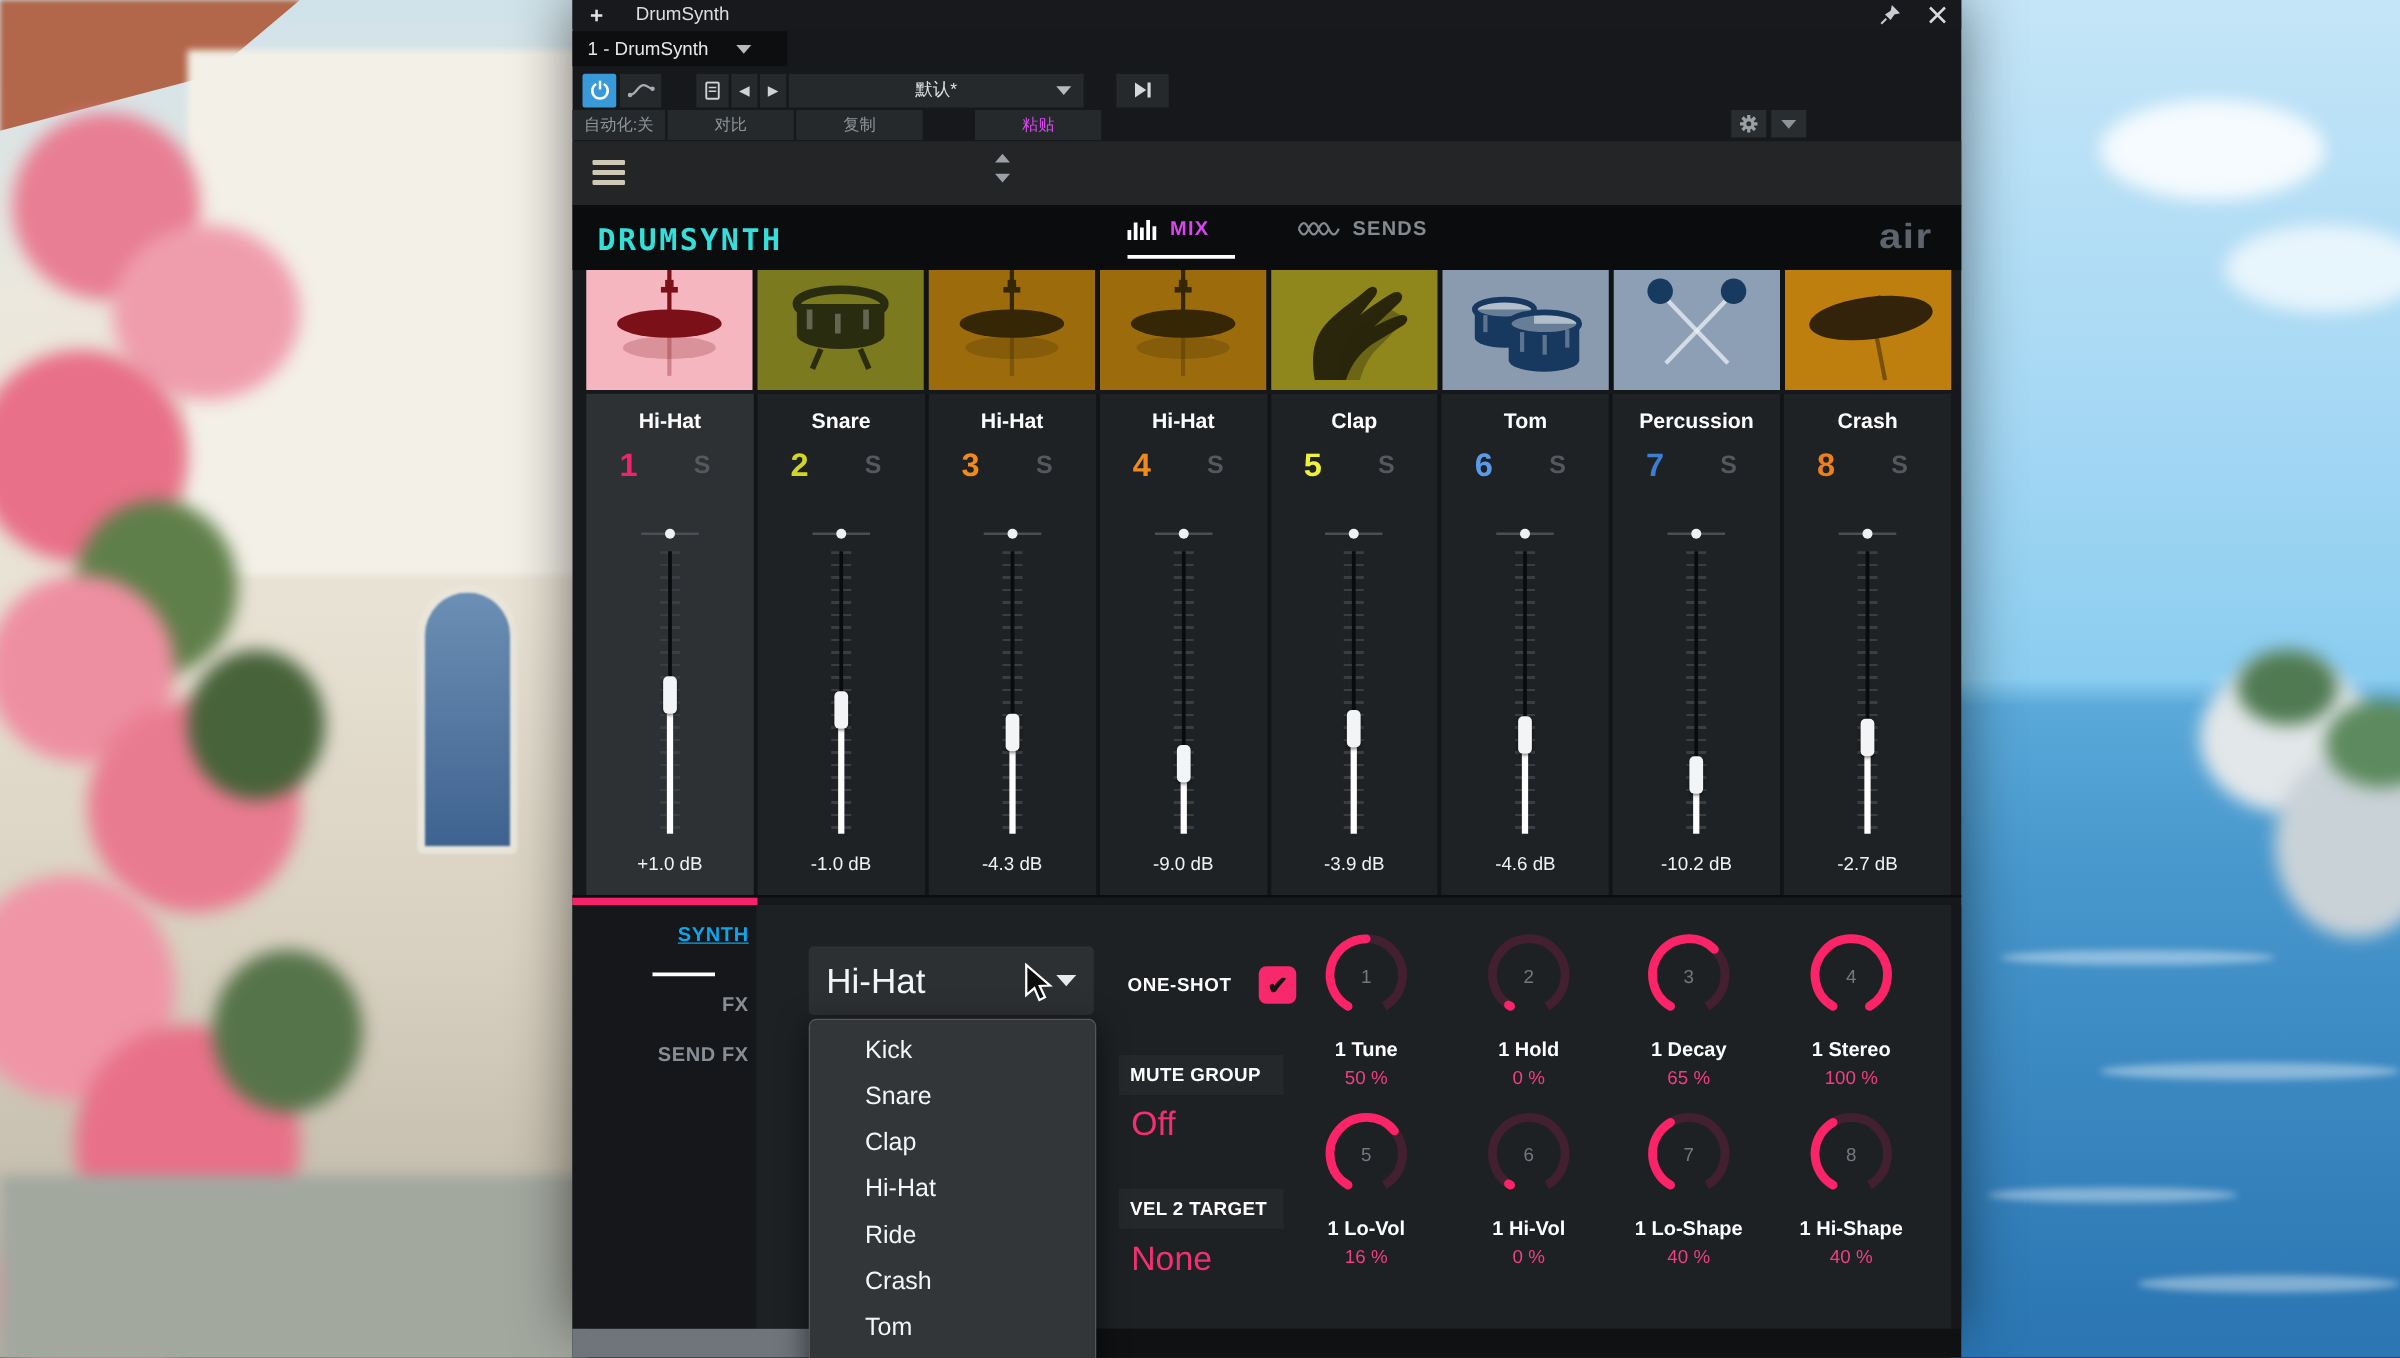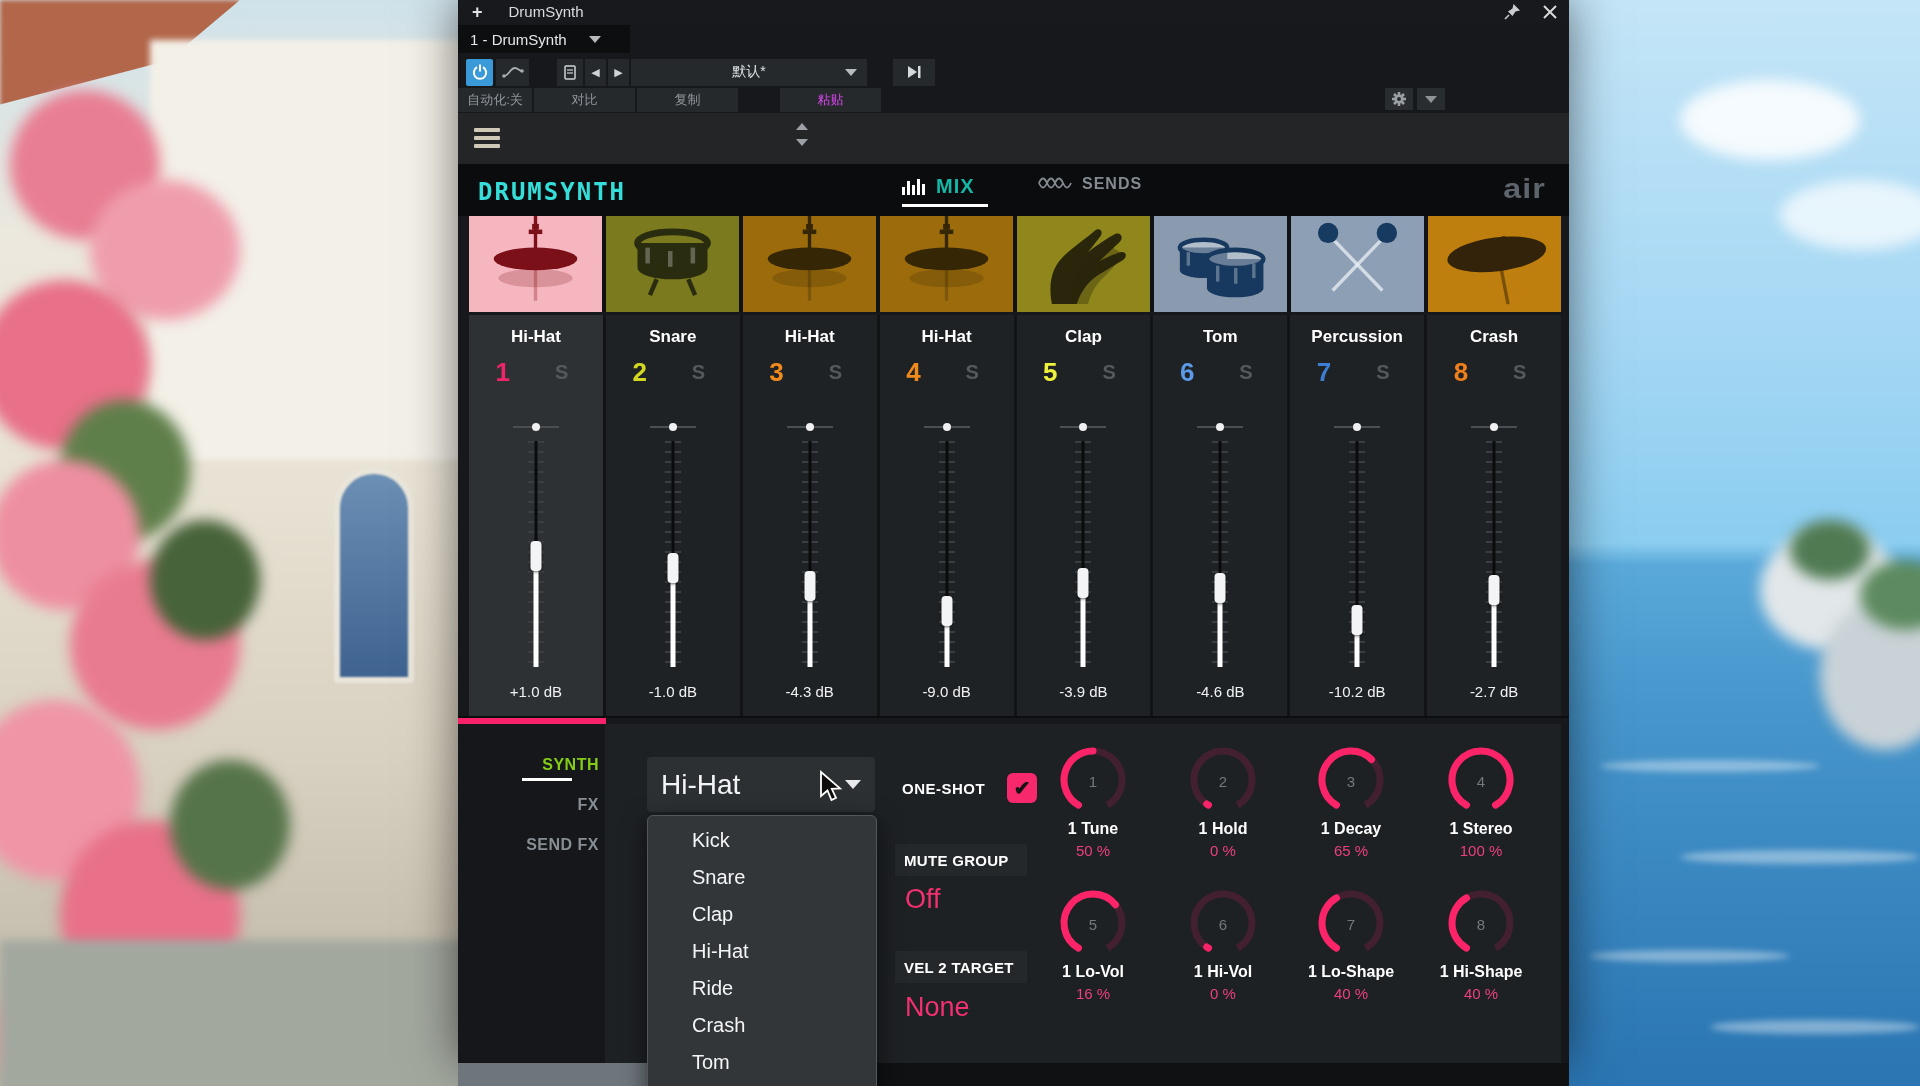--- a/index.html
+++ b/index.html
@@ -67,21 +67,21 @@
   .program-btn { position:absolute; left:362px; top:3px; width:742px; height:45px; background:#2a2c2e;
     display:flex; align-items:center; font-size:19px; color:#f1f2f3; padding-left:18px;}
   .program-btn .caret { position:absolute; right:18px;}
 
   .plugin-header { position:absolute; left:0; top:165px; width:100%; height:51px; background:#0a0c0e; }
   .logo { position:absolute; left:20px; top:13px; font-family:"DejaVu Sans Mono", monospace;
     font-size:24px; font-weight:800; letter-spacing:2px; color:#36ded9; }
   .tab-mix { position:absolute; left:444px; top:10px; display:flex; align-items:center; gap:11px; }
   .mix-bars { display:flex; align-items:flex-end; gap:2px; height:16px;}
   .mix-bars i { display:block; width:3px; background:#fff; }
-  .tab-mix .lbl { font-size:20px; font-weight:bold; letter-spacing:1px; color:#14b8a6;}
+  .tab-mix .lbl { font-size:16px; font-weight:bold; letter-spacing:1px; color:#d946ef;}
   .mix-underline { position:absolute; left:444px; top:39px; width:86px; height:3px; background:#fff;}
   .tab-sends { position:absolute; left:580px; top:10px; display:flex; gap:10px;
     color:#838a90; font-size:16px; font-weight:bold; letter-spacing:1px;}
   .air-logo { position:absolute; right:26px; top:8px; font-size:28px; font-weight:800;
     letter-spacing:1px; color:#5d646b; transform:scaleX(1.15); }
 
   .pads-row { position:absolute; left:11px; top:216px; width:1092px; height:96px;
     display:grid; grid-template-columns:repeat(8,1fr); gap:4px; background:#101214;}
   .pad { position:relative; overflow:hidden; }
   .pad svg { position:absolute; inset:0; width:100%; height:100%;}
@@ -102,21 +102,21 @@
   .fill { position:absolute; left:50%; transform:translateX(-50%); width:5px; bottom:0; background:#fdfdfd;}
   .handle { position:absolute; left:50%; transform:translateX(-50%); width:11px; height:30px;
     border-radius:4px; background:#f3f4f5; box-shadow:0 1px 3px rgba(0,0,0,.6);}
   .strip-db { position:absolute; top:368px; width:100%; text-align:center; font-size:15px; color:#f0f1f2;}
   .sel-bar { position:absolute; left:0; top:718px; width:148px; height:6px; background:#f8226a;}
 
   
   .bottom { position:absolute; left:0; top:724px; width:100%; height:339px; background:#15171a;}
   .bottom-main { position:absolute; left:147px; top:0; right:8px; bottom:0; background:#1e2124;}
   .side-tab { position:absolute; right:970px; text-align:right; font-weight:bold; font-size:16px; letter-spacing:.5px;}
-  .tab-synth { top:32px; color:#84cc16;}
+  .tab-synth { top:16px; color:#0ea5e9;text-decoration:underline;}
   .synth-underline { position:absolute; left:64px; top:54px; width:50px; height:3px; background:#fff;}
   .tab-fx { top:72px; color:#878e94;}
   .tab-sendfx { top:112px; color:#878e94;}
 
   .voice-btn { position:absolute; left:189px; top:33px; width:228px; height:55px; background:#2d3033;
     border-radius:4px; display:flex; align-items:center;}
   .voice-btn .val { font-size:28px; color:#f3f4f5; margin-left:14px;}
   .voice-btn .caret { position:absolute; right:14px; border-left-width:8px; border-right-width:8px; border-top-width:9px; border-top-color:#e8eaec;}
   .voice-list { position:absolute; left:189px; top:91px; width:230px; height:300px; background:#323639;
     border:1px solid #54585c; border-radius:6px; box-shadow:0 6px 24px rgba(0,0,0,.6); padding-top:6px; overflow:hidden;}
@@ -131,21 +131,21 @@
   .mutegroup-lblbox { top:120px; }
   .vel2-lblbox { top:227px; }
   .param-val { position:absolute; left:447px; font-size:27px; color:#f2306f; }
   .mutegroup-val { top:160px; }
   .vel2-val { top:268px; }
 
   .knobs { position:absolute; left:570px; top:0; width:530px; height:339px;}
   .knob { position:absolute; width:130px; text-align:center;}
   .knob svg { display:block; margin:0 auto;}
   .knob .num { position:absolute; top:29px; left:0; width:100%; text-align:center; font-size:15px; color:#73787d;}
-  .knob .lbl { font-size:16px; font-weight:bold; color:#fff; margin-top:4px;}
+  .knob .lbl { font-size:16px; font-weight:bold; color:#fff; margin-top:16px;}
   .knob .val { font-size:15px; color:#ee3f80; margin-top:4px;}
 
   .bottom-strip { position:absolute; left:458px; top:1063px; width:1111px; height:23px; background:#0f1113;}
   .bottom-strip .seg { position:absolute; left:0; top:0; width:202px; height:23px; background:#6e767c;}
 
   .cursor { position:absolute; left:818px; top:770px; z-index:60; }
   .overlay-z { z-index:50; }
 </style>
 </head>
 <body>

